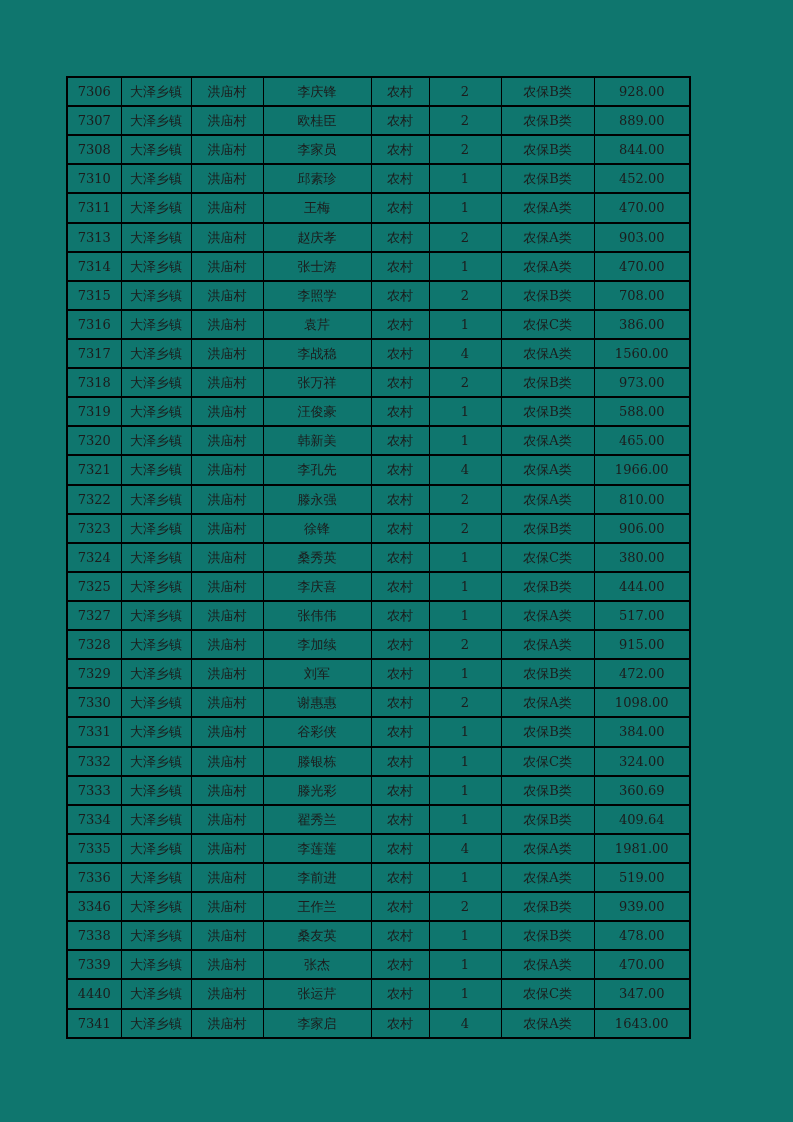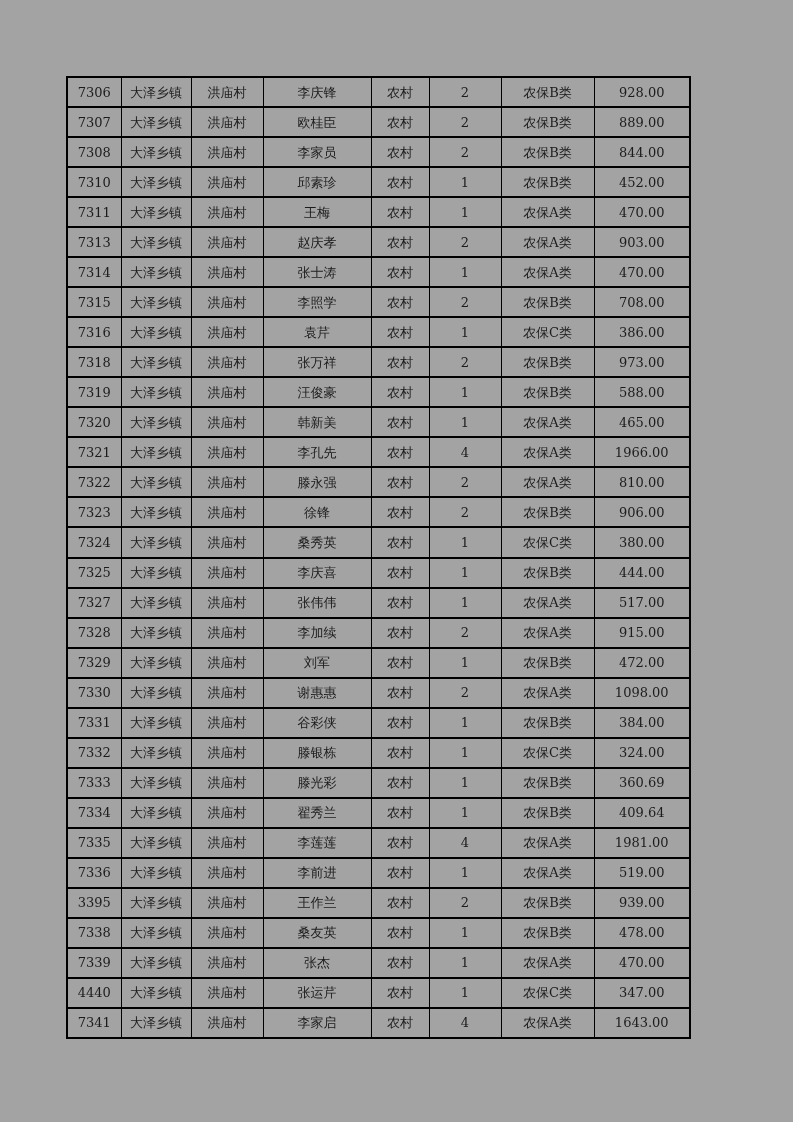--- a/index.html
+++ b/index.html
@@ -12,21 +12,21 @@
     height: 1122px;
     position: relative;
     font-family: "DejaVu Serif", "Liberation Serif", serif;
     color: #000000;
   }
   .page {
     position: absolute;
     left: 0; top: 0;
     width: 793px;
     height: 1122px;
-    background: #a3a3a3;
+    background: #0f766e;
     overflow: hidden;
   }
   table.roster {
     position: absolute;
     left: 66px;
     top: 76px;
     width: 623px;
     height: 963px;
     border-collapse: collapse;
     table-layout: fixed;
@@ -155,20 +155,30 @@
           <td>7316</td>
           <td>大泽乡镇</td>
           <td>洪庙村</td>
           <td>袁芹</td>
           <td>农村</td>
           <td>1</td>
           <td>农保C类</td>
           <td>386.00</td>
         </tr>
         <tr>
+          <td>7317</td>
+          <td>大泽乡镇</td>
+          <td>洪庙村</td>
+          <td>李战稳</td>
+          <td>农村</td>
+          <td>4</td>
+          <td>农保A类</td>
+          <td>1560.00</td>
+        </tr>
+        <tr>
           <td>7318</td>
           <td>大泽乡镇</td>
           <td>洪庙村</td>
           <td>张万祥</td>
           <td>农村</td>
           <td>2</td>
           <td>农保B类</td>
           <td>973.00</td>
         </tr>
         <tr>
@@ -335,21 +345,21 @@
           <td>7336</td>
           <td>大泽乡镇</td>
           <td>洪庙村</td>
           <td>李前进</td>
           <td>农村</td>
           <td>1</td>
           <td>农保A类</td>
           <td>519.00</td>
         </tr>
         <tr>
-          <td>3395</td>
+          <td>3346</td>
           <td>大泽乡镇</td>
           <td>洪庙村</td>
           <td>王作兰</td>
           <td>农村</td>
           <td>2</td>
           <td>农保B类</td>
           <td>939.00</td>
         </tr>
         <tr>
           <td>7338</td>

